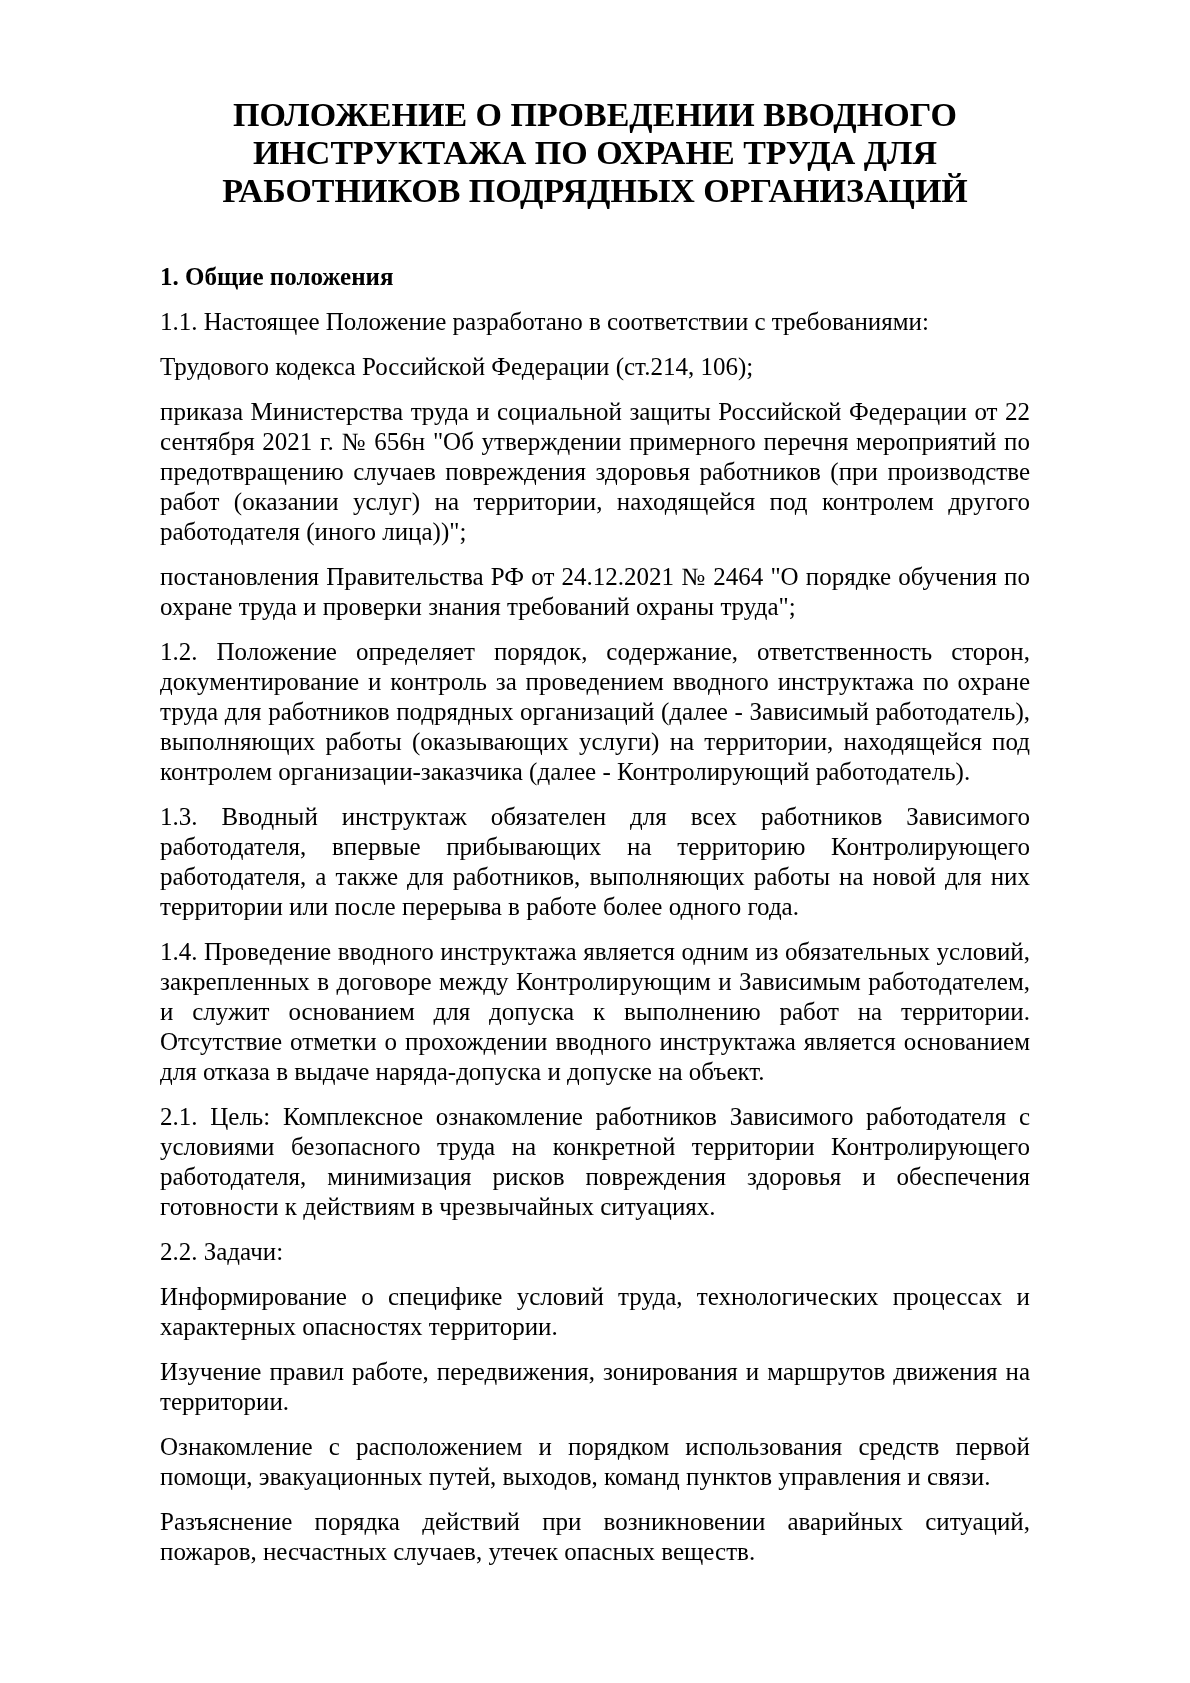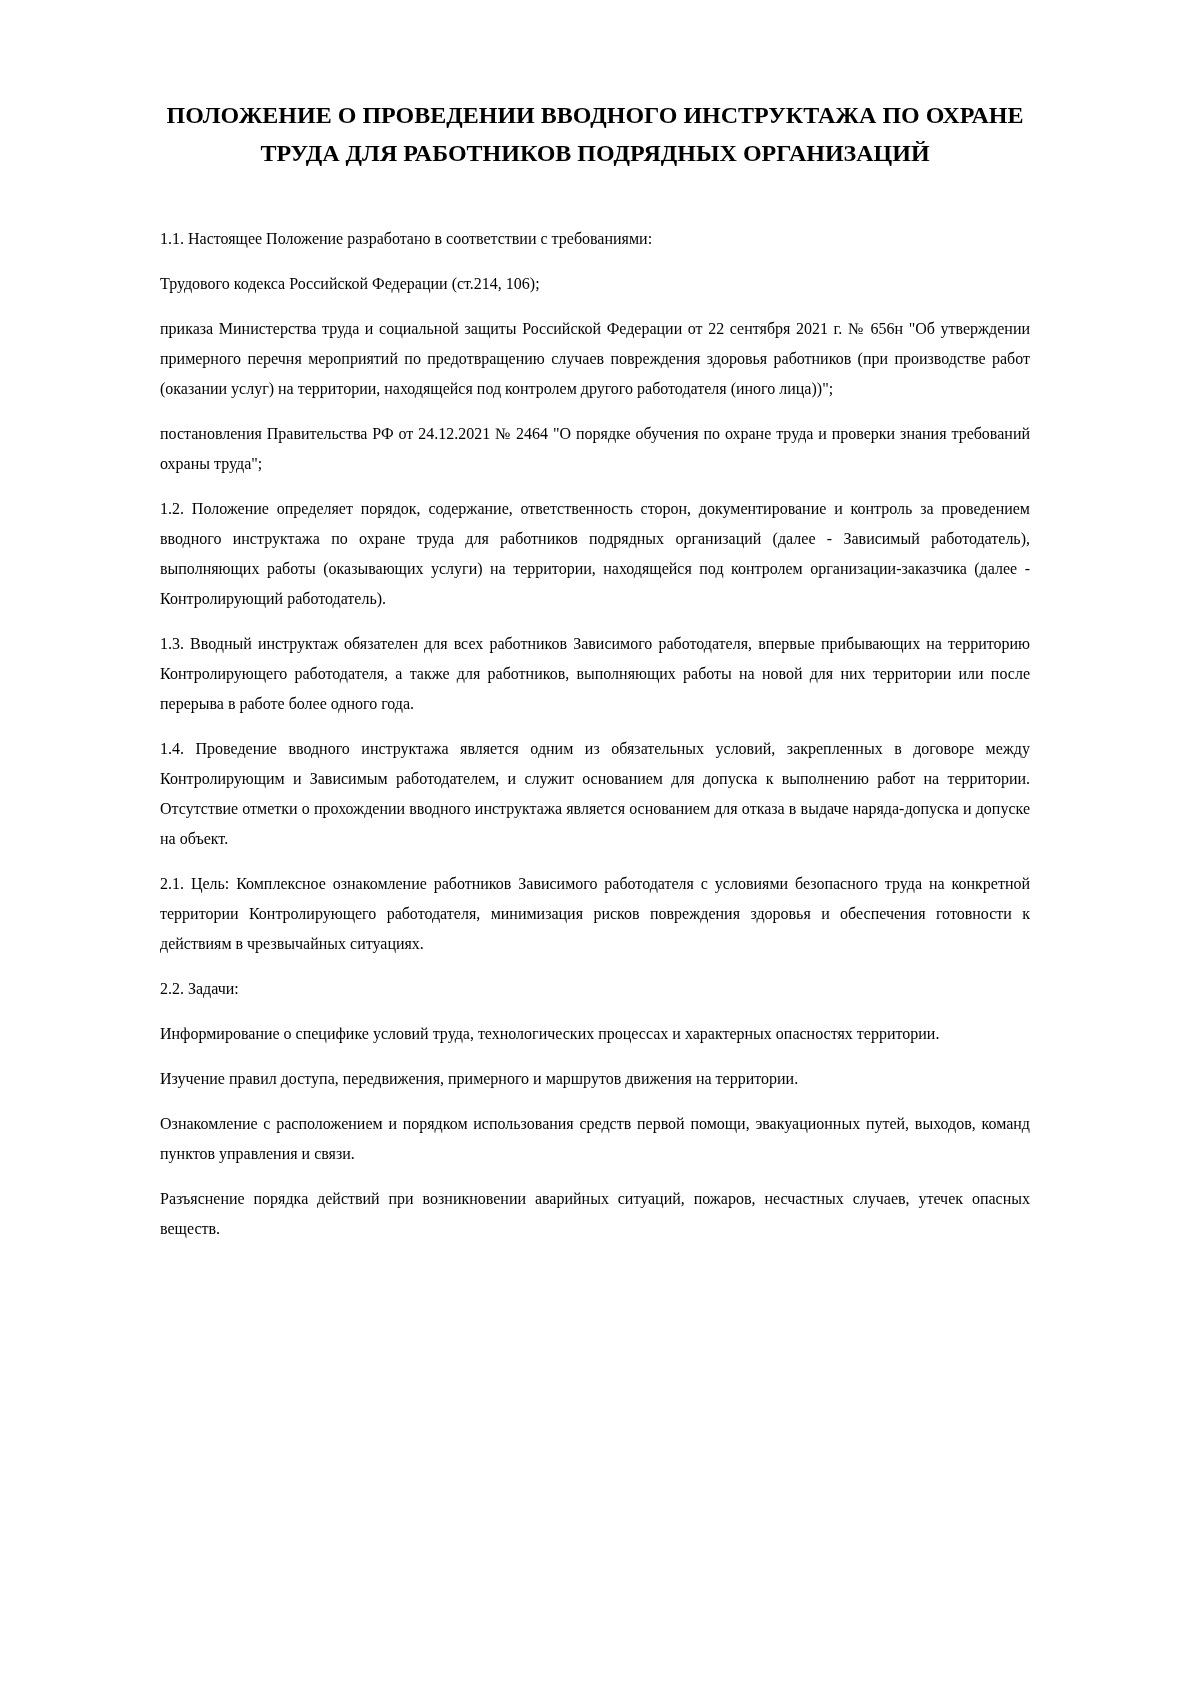--- a/index.html
+++ b/index.html
@@ -14,60 +14,61 @@
     height: 1683px;
     margin: 0 auto;
     background: #ffffff;
     box-sizing: border-box;
     padding: 96px 160px 0 160px;
     font-family: "Liberation Serif", "DejaVu Serif", serif;
     color: #000000;
     overflow: hidden;
   }
   .doc-title {
-    font-size: 24px;
+    font-size: 34px;
     line-height: 38px;
     font-weight: bold;
     text-align: center;
     margin: 0 0 52px 0;
   }
   .sec-heading {
     font-size: 25px;
     line-height: 30px;
     font-weight: bold;
     text-align: left;
     margin: 24px 0 15px 0;
   }
   .para {
-    font-size: 16px;
+    font-size: 25px;
     line-height: 30px;
     margin: 0 0 15px 0;
     text-align: justify;
     text-justify: inter-word;
   }
 </style>
 </head>
 <body>
 
 <div class="page">
 
   <h1 class="doc-title">ПОЛОЖЕНИЕ О ПРОВЕДЕНИИ ВВОДНОГО ИНСТРУКТАЖА ПО ОХРАНЕ ТРУДА ДЛЯ РАБОТНИКОВ ПОДРЯДНЫХ ОРГАНИЗАЦИЙ</h1>
 
   <section>
+    <h2 class="sec-heading">1. Общие положения</h2>
     <p class="para">1.1. Настоящее Положение разработано в соответствии с требованиями:</p>
     <p class="para">Трудового кодекса Российской Федерации (ст.214, 106);</p>
     <p class="para">приказа Министерства труда и социальной защиты Российской Федерации от 22 сентября 2021 г. № 656н "Об утверждении примерного перечня мероприятий по предотвращению случаев повреждения здоровья работников (при производстве работ (оказании услуг) на территории, находящейся под контролем другого работодателя (иного лица))";</p>
     <p class="para">постановления Правительства РФ от 24.12.2021 № 2464 "О порядке обучения по охране труда и проверки знания требований охраны труда";</p>
     <p class="para">1.2. Положение определяет порядок, содержание, ответственность сторон, документирование и контроль за проведением вводного инструктажа по охране труда для работников подрядных организаций (далее - Зависимый работодатель), выполняющих работы (оказывающих услуги) на территории, находящейся под контролем организации-заказчика (далее - Контролирующий работодатель).</p>
     <p class="para">1.3. Вводный инструктаж обязателен для всех работников Зависимого работодателя, впервые прибывающих на территорию Контролирующего работодателя, а также для работников, выполняющих работы на новой для них территории или после перерыва в работе более одного года.</p>
     <p class="para">1.4. Проведение вводного инструктажа является одним из обязательных условий, закрепленных в договоре между Контролирующим и Зависимым работодателем, и служит основанием для допуска к выполнению работ на территории. Отсутствие отметки о прохождении вводного инструктажа является основанием для отказа в выдаче наряда-допуска и допуске на объект.</p>
   </section>
 
   <section>
     <p class="para">2.1. Цель: Комплексное ознакомление работников Зависимого работодателя с условиями безопасного труда на конкретной территории Контролирующего работодателя, минимизация рисков повреждения здоровья и обеспечения готовности к действиям в чрезвычайных ситуациях.</p>
     <p class="para">2.2. Задачи:</p>
     <p class="para">Информирование о специфике условий труда, технологических процессах и характерных опасностях территории.</p>
-    <p class="para">Изучение правил доступа, передвижения, примерного и маршрутов движения на территории.</p>
+    <p class="para">Изучение правил работе, передвижения, зонирования и маршрутов движения на территории.</p>
     <p class="para">Ознакомление с расположением и порядком использования средств первой помощи, эвакуационных путей, выходов, команд пунктов управления и связи.</p>
     <p class="para">Разъяснение порядка действий при возникновении аварийных ситуаций, пожаров, несчастных случаев, утечек опасных веществ.</p>
   </section>
 
 </div>
 
 </body></html>

